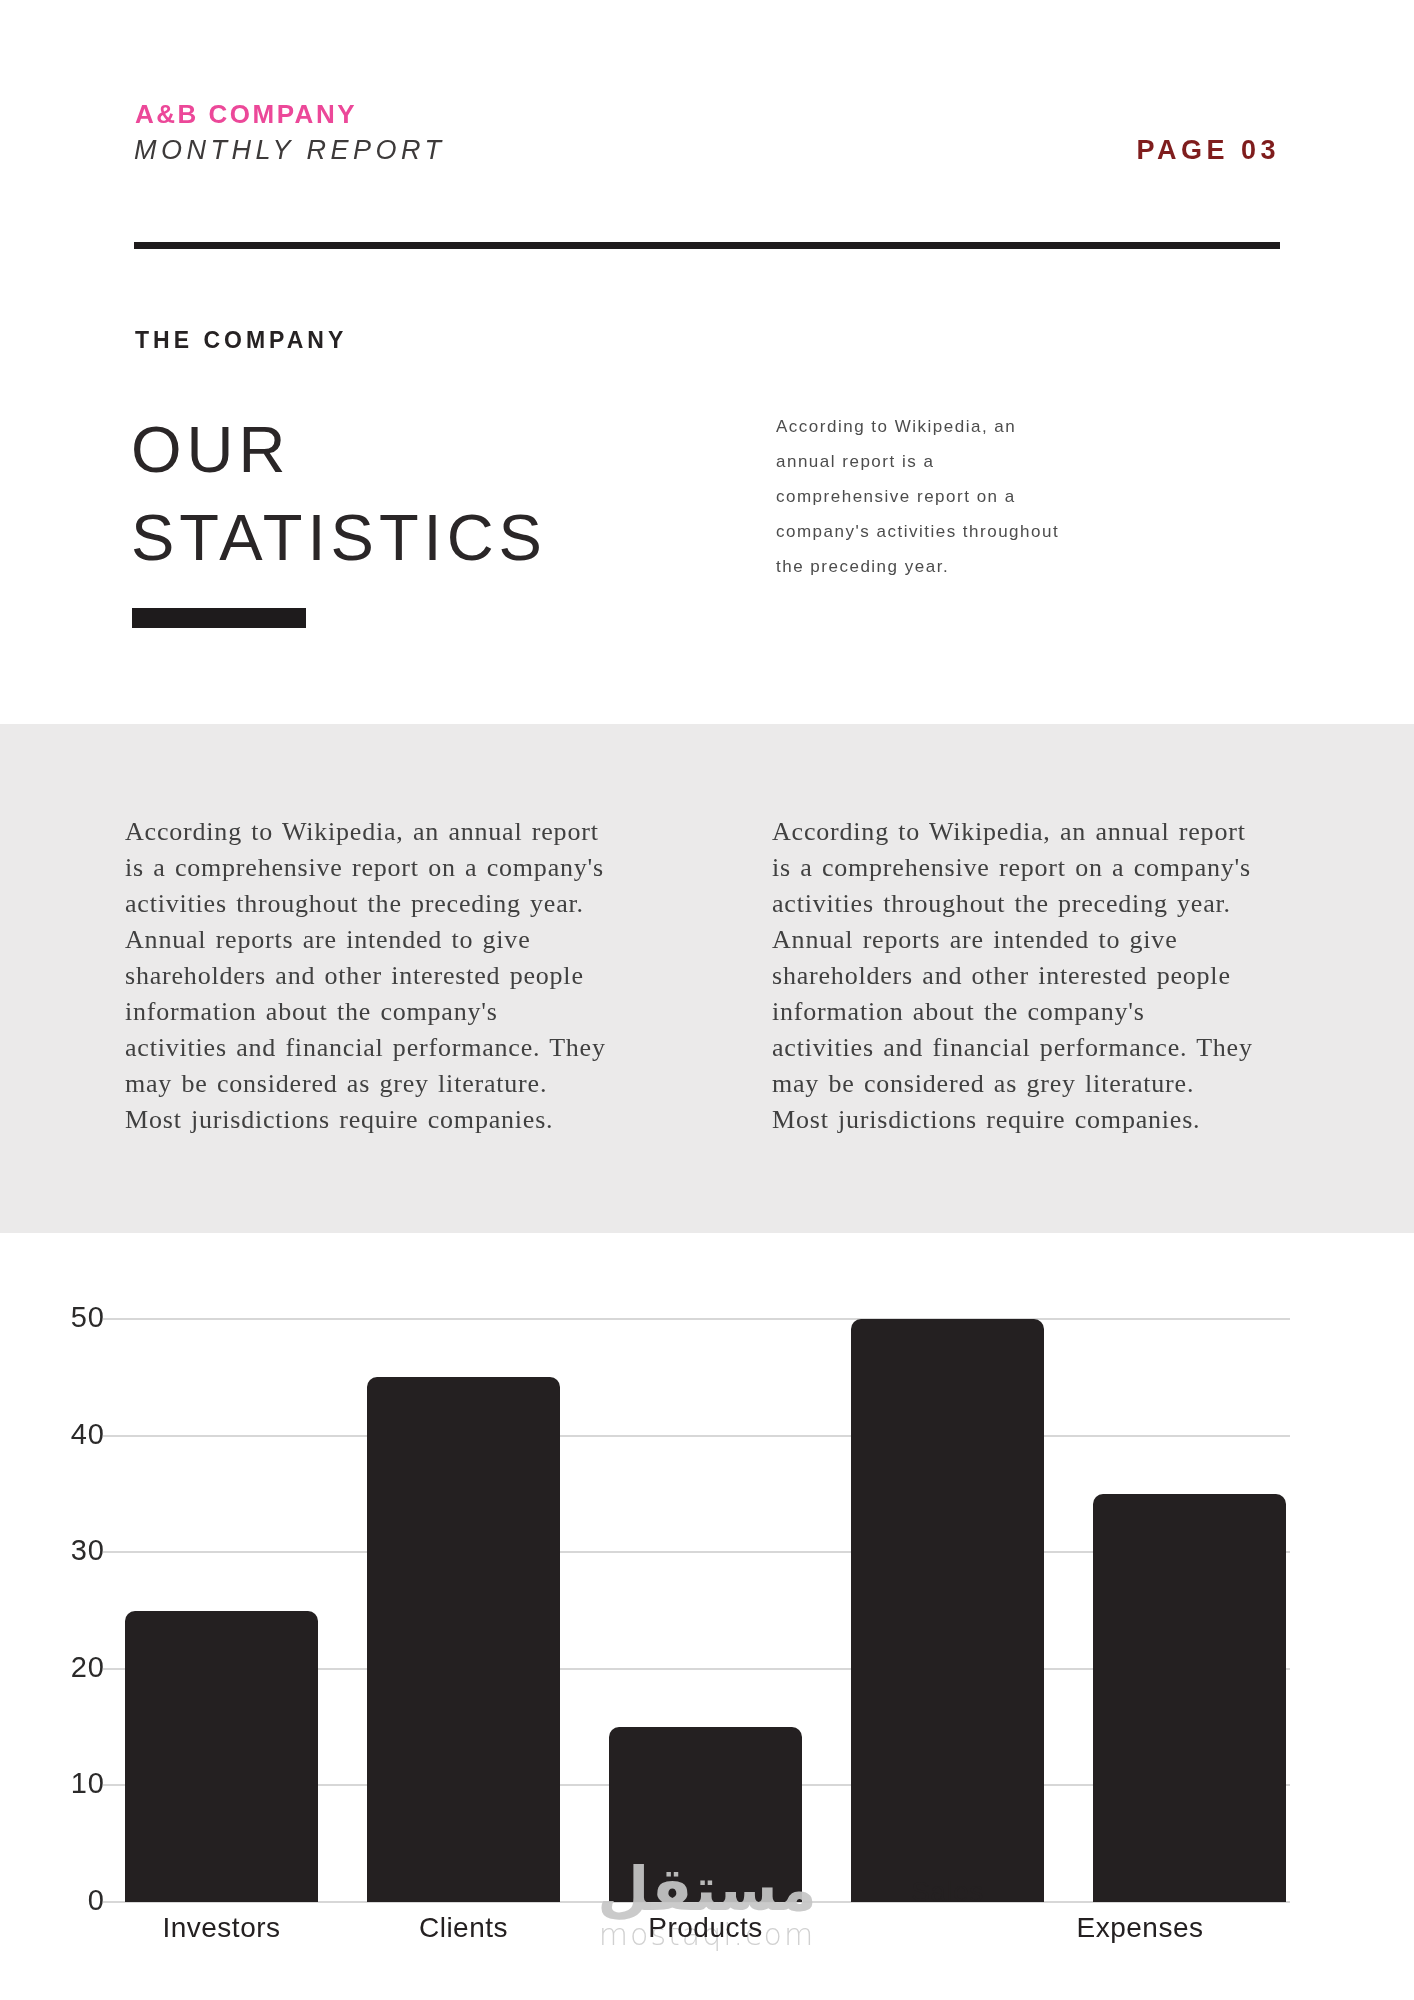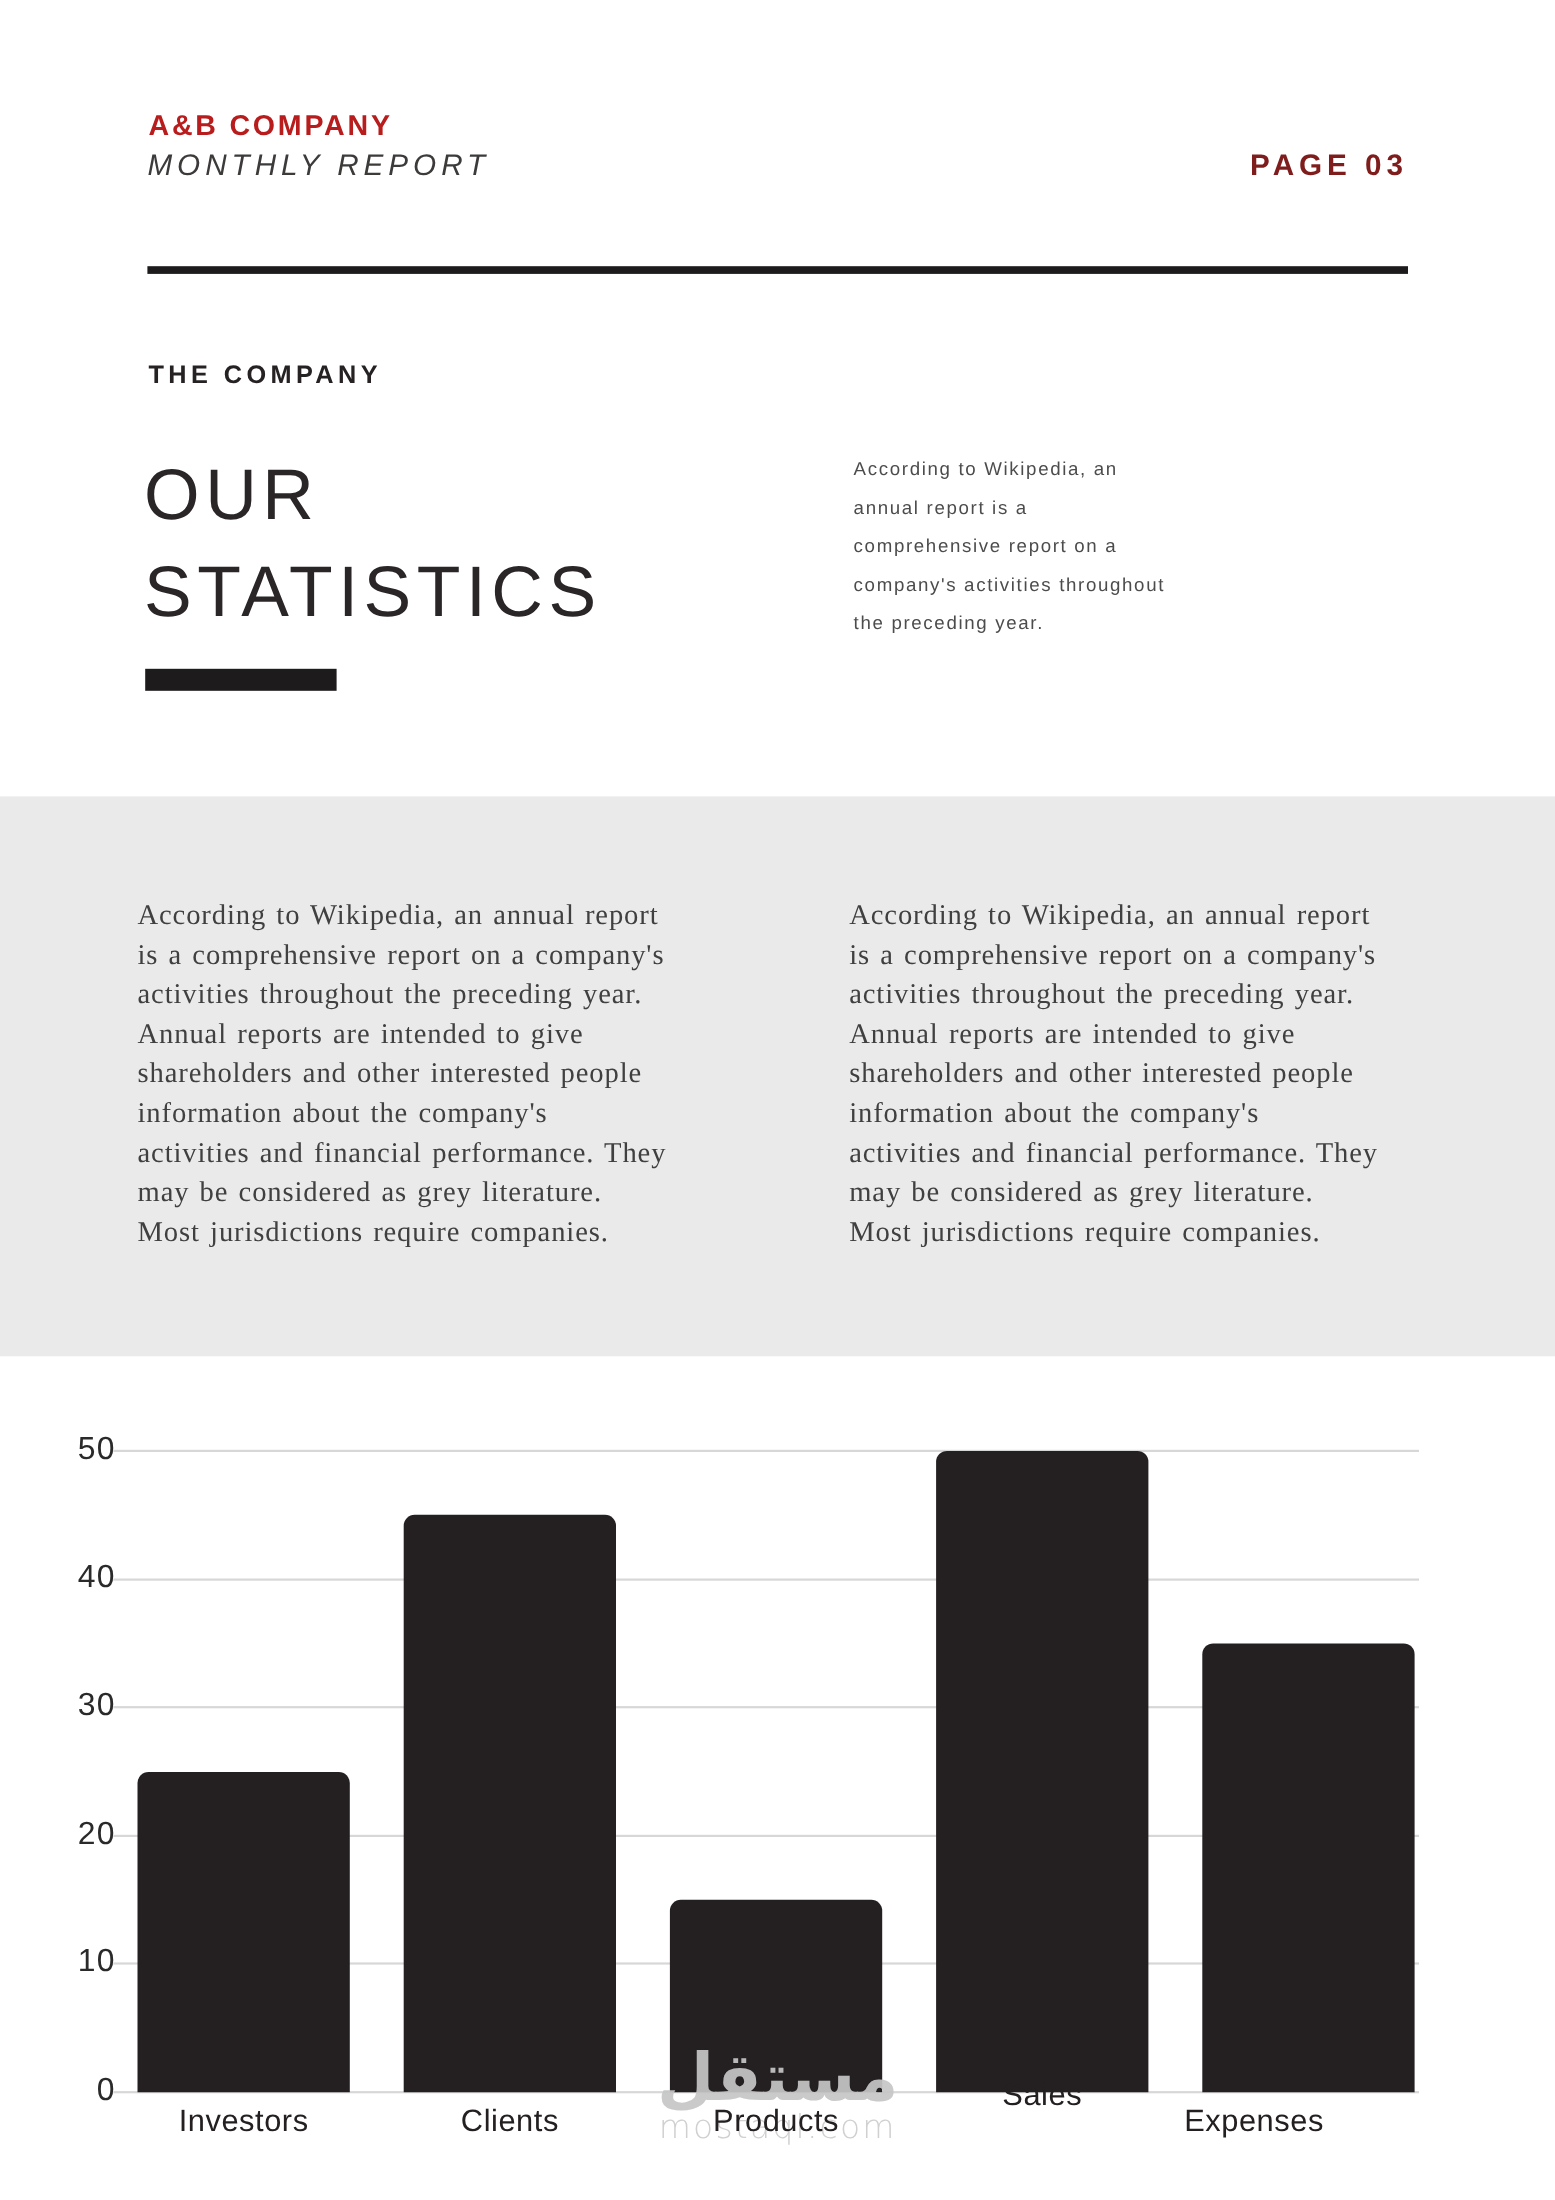--- a/index.html
+++ b/index.html
@@ -7,21 +7,21 @@
     position:relative;
     width:1414px;height:2000px;
     background:#ffffff;
     overflow:hidden;
     font-family:"Liberation Sans", sans-serif;
     color:#262223;
   }
   
   .company-name{
     position:absolute;left:135px;top:99px;
-    font-size:26px;font-weight:800;letter-spacing:2.5px;color:#b91c1c;
+    font-size:26px;font-weight:800;letter-spacing:2.5px;color:#ec4899;
     white-space:pre-line;
   }
   .report-subtitle{
     position:absolute;left:134px;top:135px;
     font-size:27px;font-weight:300;letter-spacing:4.5px;color:#3d3a3a;font-style:italic;
   }
   .page-label{
     position:absolute;right:134px;top:135px;
     font-size:27px;font-weight:700;letter-spacing:4.5px;color:#7f1d1d;
     text-align:right;
@@ -149,21 +149,21 @@
       <div class="ytick-label" style="left: 25px; top: 137.6px;">40</div>
       <div class="gridline" style="top: 38px; background: rgb(215, 215, 215);"></div>
       <div class="ytick-label" style="left: 25px; top: 21px;">50</div>
       <div class="bar" style="left: 125px; width: 193px; top: 330.5px; height: 291.5px; background: rgb(36, 32, 33);"></div>
       <div class="cat-label" style="left: 100.5px; top: 632px;">Investors</div>
       <div class="bar" style="left: 367px; width: 193px; top: 97.3px; height: 524.7px; background: rgb(36, 32, 33);"></div>
       <div class="cat-label" style="left: 342.5px; top: 632px;">Clients</div>
       <div class="bar" style="left: 609px; width: 193px; top: 447.1px; height: 174.9px; background: rgb(36, 32, 33);"></div>
       <div class="cat-label" style="left: 584.5px; top: 632px; text-align: center;">Products</div>
       <div class="bar" style="left: 851px; width: 193px; top: 39px; height: 583px; background: rgb(36, 32, 33);"></div>
-      <div class="cat-label" style="left: 826.5px; top: 609px;">Sales</div>
+      <div class="cat-label" style="left: 826.5px; top: 596px;">Sales</div>
       <div class="bar" style="left: 1093px; width: 193px; top: 213.9px; height: 408.1px; background: rgb(36, 32, 33);"></div>
       <div class="cat-label" style="left: 1019px; top: 632px;">Expenses</div>
     </div>
 
   <div class="watermark">
     <div class="ar">مستقل</div>
     <div class="en">mostaql.com</div>
   </div>
 
 </div>

